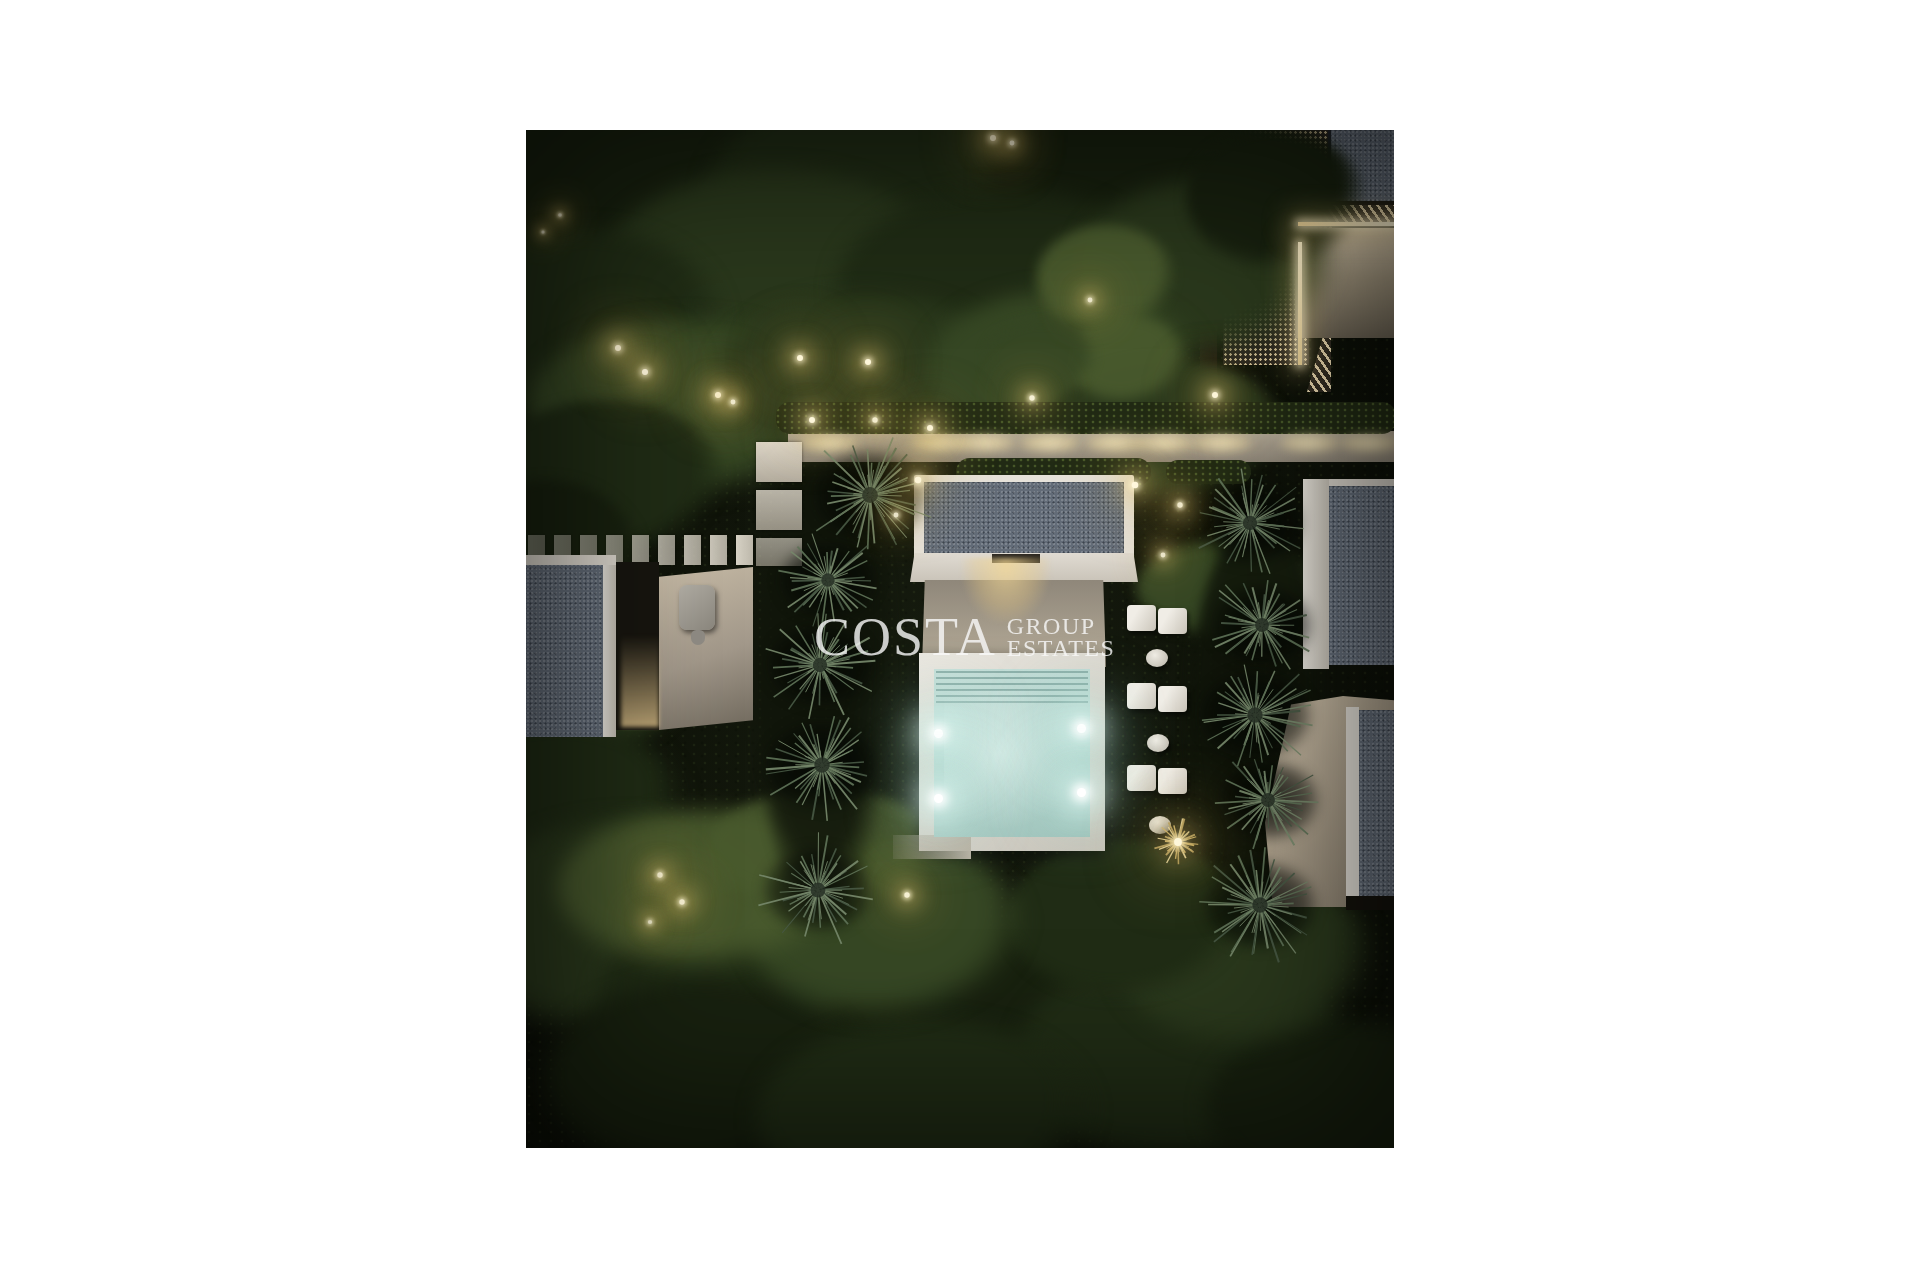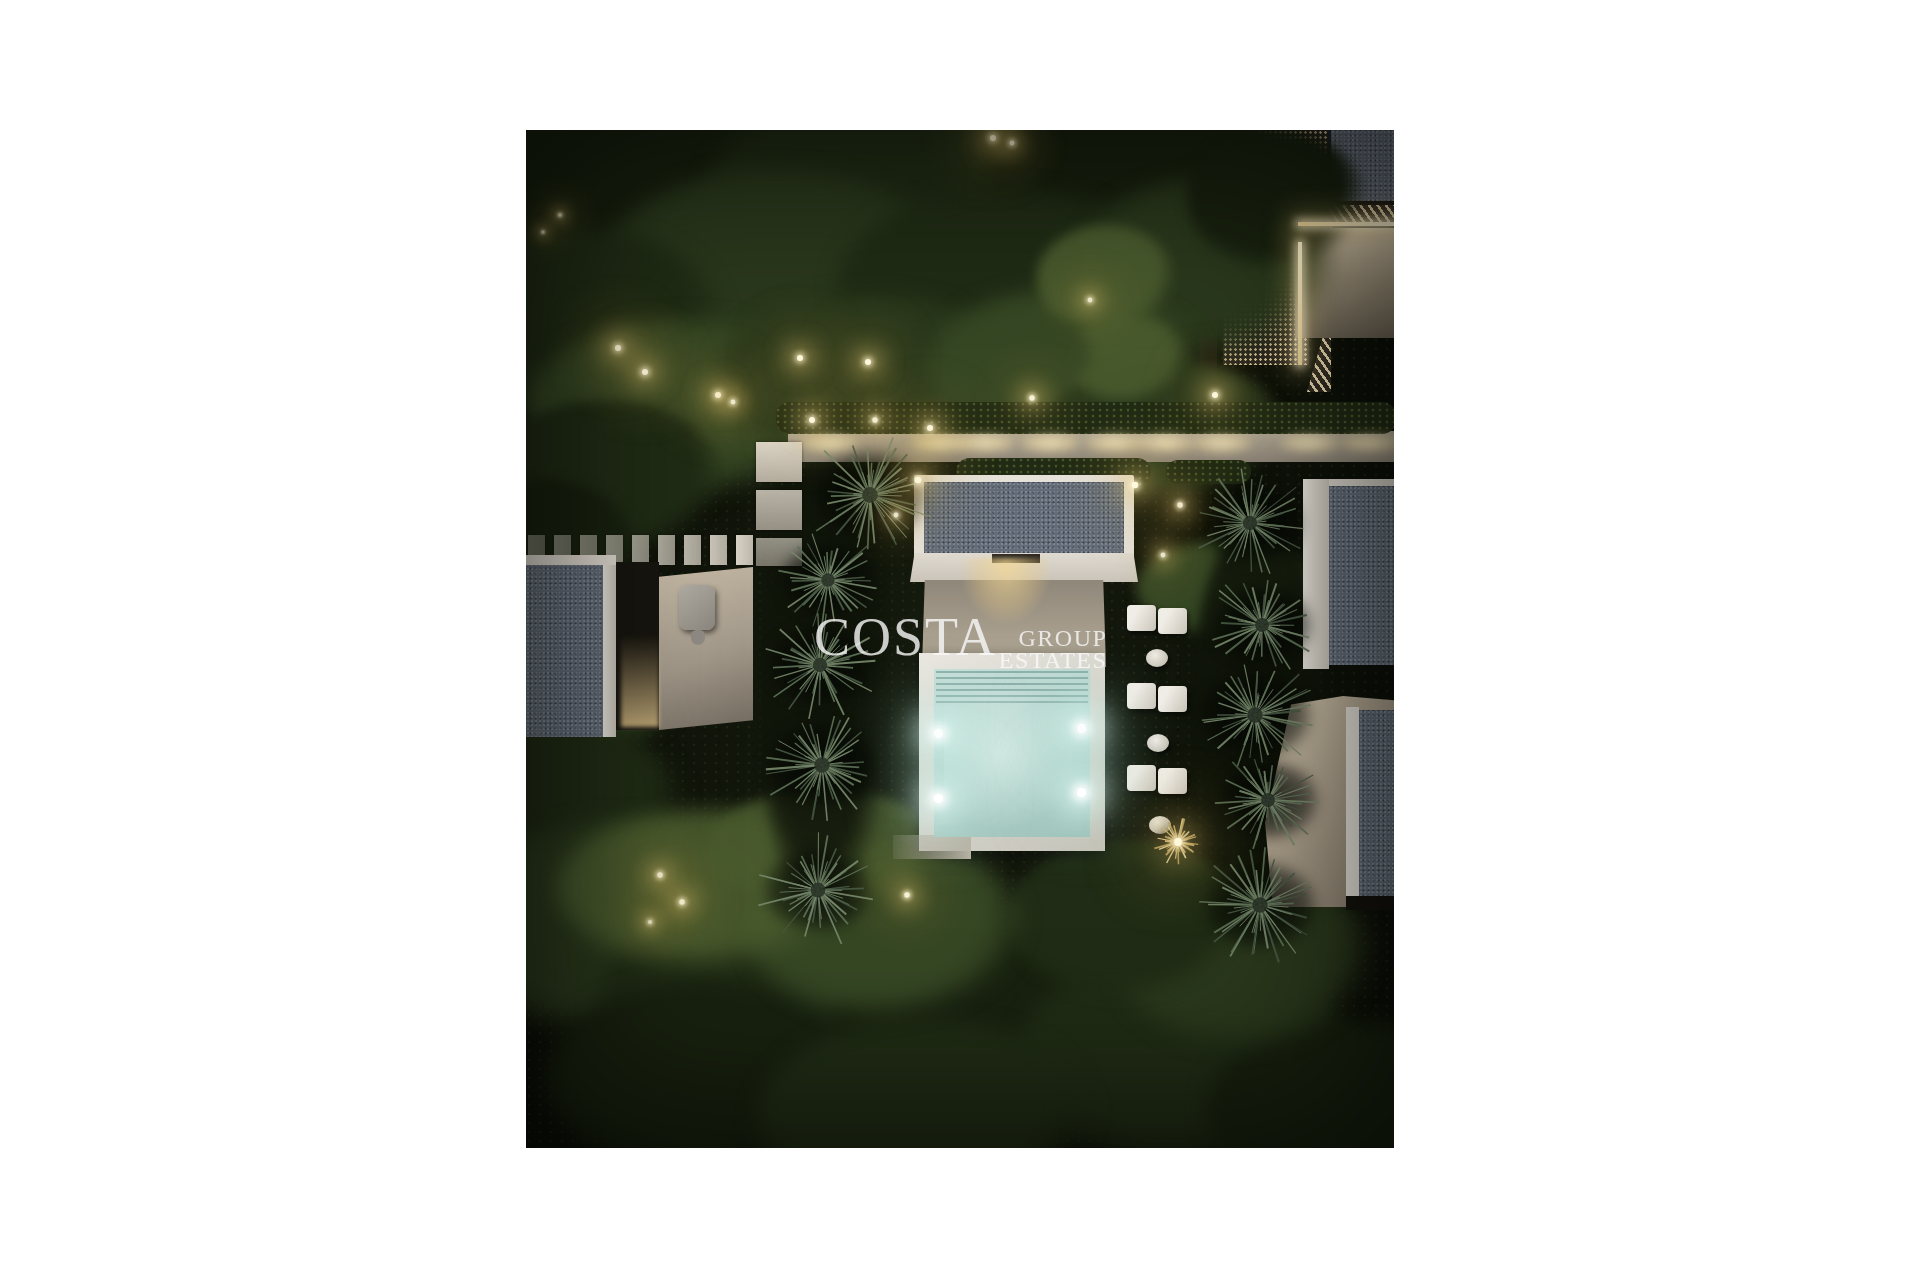--- a/index.html
+++ b/index.html
@@ -73,25 +73,25 @@
   }
   .slat{background:linear-gradient(90deg,#d8d3c6,#bcb7aa);z-index:9;box-shadow:0 0 2px rgba(0,0,0,.4);}
   .paver{background:linear-gradient(180deg,#ddd6c9,#b3ac9e);z-index:9;box-shadow:0 0 3px rgba(0,0,0,.5);}
   .palmshadow{border-radius:50%;z-index:19;filter:blur(6px);}
   .palm{z-index:20;}
   .vignette{
     left:0;top:0;width:868px;height:1018px;z-index:55;pointer-events:none;
     box-shadow:inset 0 0 150px 40px rgba(0,0,0,.55);
   }
   .watermark{
-    z-index:60;display:flex;align-items:flex-start;gap:2px;
-    color:#fafafa;opacity:.8;white-space:nowrap;text-align:right;
+    z-index:60;display:flex;align-items:flex-start;gap:10px;
+    color:#fafafa;opacity:.8;white-space:nowrap;
   }
   .wm-brand{font-size:54px;letter-spacing:2px;line-height:.78;font-weight:400;}
-  .wm-col{display:flex;flex-direction:column;justify-content:space-between;height:42px;margin-top:12px;}
+  .wm-col{display:flex;flex-direction:column;justify-content:space-between;height:42px;margin-top:0;}
   .wm-col span{font-size:24px;letter-spacing:1.5px;line-height:.9;}
 </style>
 </head>
 <body>
 
 <div id="photo">
 
   <div class="leaftex"></div>
 
   <div class="abs" style="left:674px;top:0;width:17px;height:304px;background:linear-gradient(180deg,#262016,#1c160e);z-index:4;"></div>

